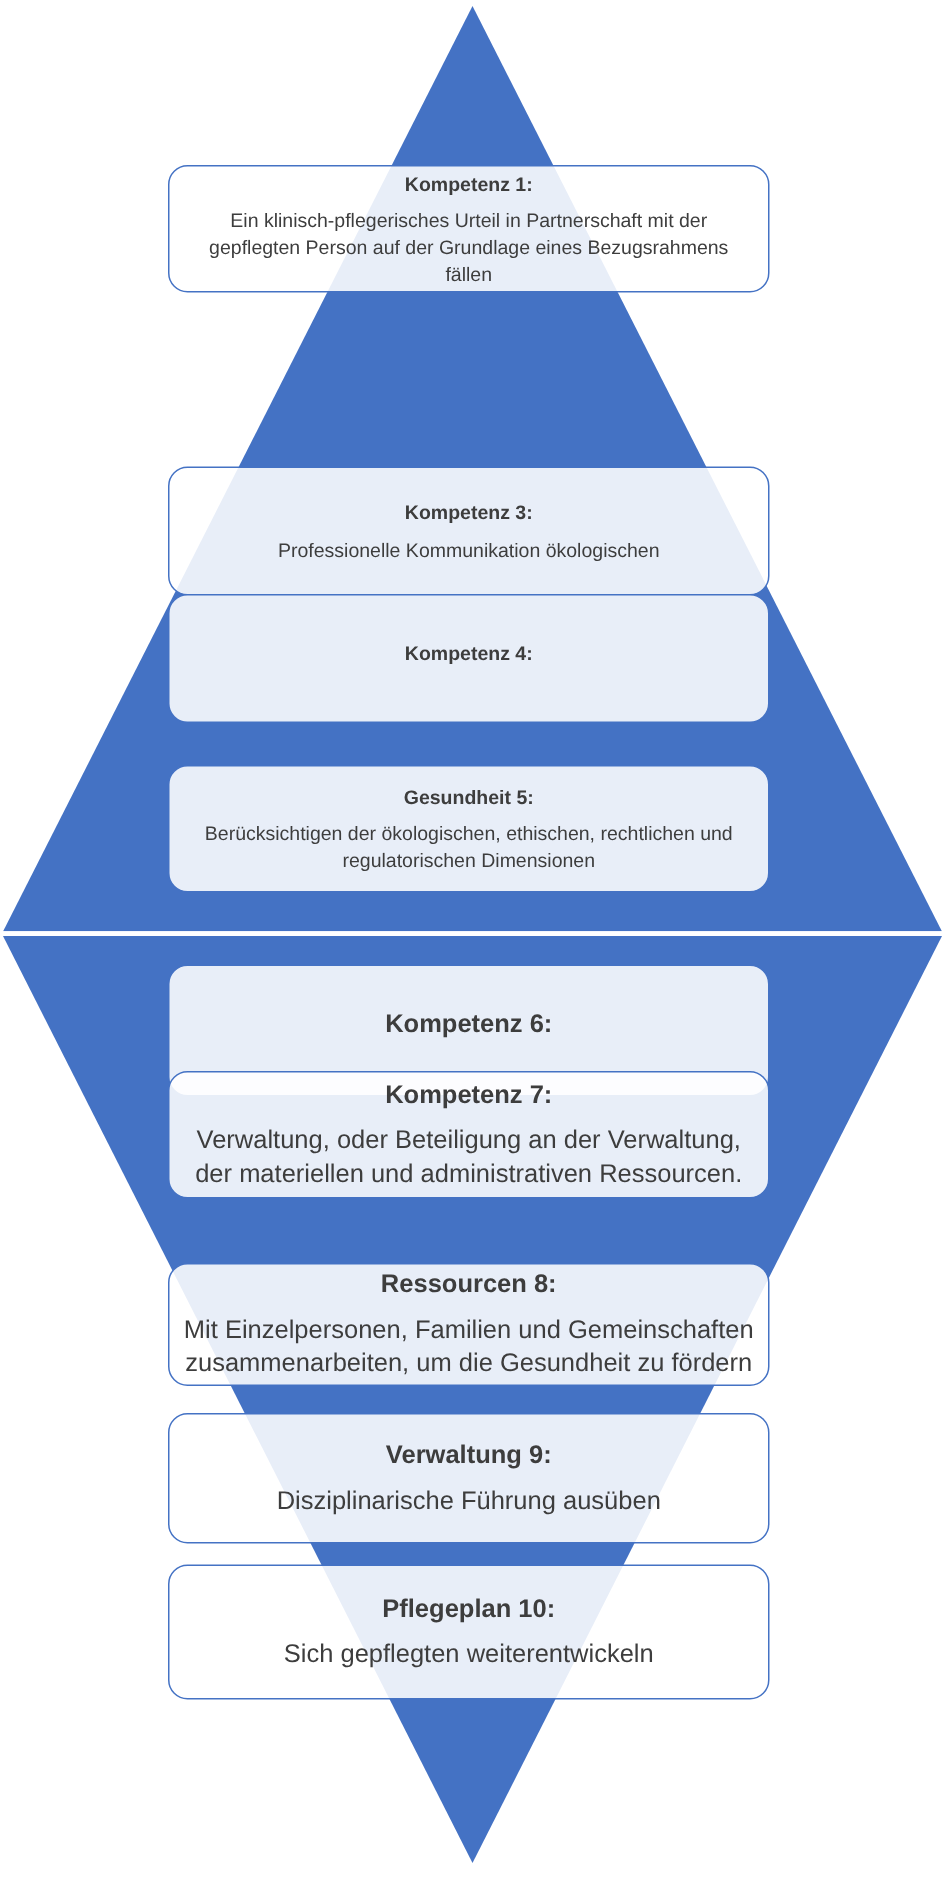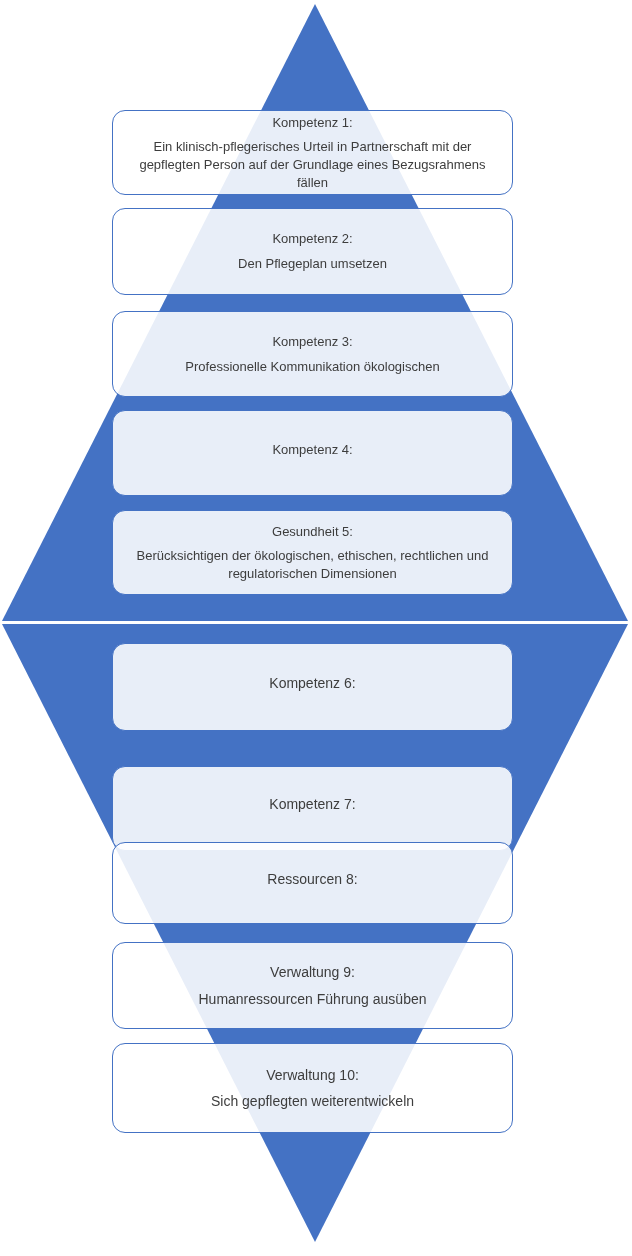--- a/index.html
+++ b/index.html
@@ -40,55 +40,51 @@
     background: var(--box-fill-css, rgba(255,255,255,0.88));
     border: 1.5px solid var(--box-border, #4472C4);
     border-radius: 13px;
     display: flex;
     flex-direction: column;
     align-items: center;
     justify-content: center;
     text-align: center;
     color: var(--text, #3d3d3d);
   }
-  .box .title { font-weight: normal; }
+  .box .title { font-weight: bold; }
   .box.small { font-size: 13px; line-height: 1.35; padding: 4px 14px; }
   .box.small .title { margin-bottom: 7px; }
-  .box.large { font-size: 14px; line-height: 1.32; padding: 4px 9px; }
+  .box.large { font-size: 17px; line-height: 1.32; padding: 4px 9px; }
   .box.large .title { margin-bottom: 8px; }
 
   .b1  { top: 110px;  height: 85px; }
   .b2  { top: 208px;  height: 87px; }
   .b3  { top: 311px;  height: 86px; }
-  .b4  { top: 410px;  height: 86px; }
+  .b4  { top: 396px;  height: 86px; }
   .b5  { top: 510px;  height: 85px; }
   .b6  { top: 643px;  height: 88px; }
-  .b7  { top: 766px;  height: 85px; }
+  .b7  { top: 714px;  height: 85px; }
   .b8  { top: 842px;  height: 82px; }
   .b9  { top: 942px;  height: 87px; }
   .b10 { top: 1043px; height: 90px; }
 </style>
 </head>
 <body>
 
 <div class="canvas">
 
   <div class="tri upper"></div>
   <div class="tri lower"></div>
   <div class="mid-divider"></div>
 
   <div class="box small b1">
     <div class="title">Kompetenz 1:</div>
     <div class="body">Ein klinisch-pflegerisches Urteil in Partnerschaft mit der gepflegten Person auf der Grundlage eines Bezugsrahmens fällen</div>
   </div>
 
-  <div class="box small b2">
-    <div class="title">Kompetenz 2:</div>
-    <div class="body">Den Pflegeplan umsetzen</div>
-  </div>
 
   <div class="box small b3">
     <div class="title">Kompetenz 3:</div>
     <div class="body">Professionelle Kommunikation ökologischen</div>
   </div>
 
   <div class="box small b4">
     <div class="title">Kompetenz 4:</div>
   </div>
 
@@ -96,29 +92,31 @@
     <div class="title">Gesundheit 5:</div>
     <div class="body">Berücksichtigen der ökologischen, ethischen, rechtlichen und regulatorischen Dimensionen</div>
   </div>
 
   <div class="box large b6">
     <div class="title">Kompetenz 6:</div>
   </div>
 
   <div class="box large b7">
     <div class="title">Kompetenz 7:</div>
+    <div class="body">Verwaltung, oder Beteiligung an der Verwaltung, der materiellen und administrativen Ressourcen.</div>
   </div>
 
   <div class="box large b8">
     <div class="title">Ressourcen 8:</div>
+    <div class="body">Mit Einzelpersonen, Familien und Gemeinschaften zusammenarbeiten, um die Gesundheit zu fördern</div>
   </div>
 
   <div class="box large b9">
     <div class="title">Verwaltung 9:</div>
-    <div class="body">Humanressourcen Führung ausüben</div>
+    <div class="body">Disziplinarische Führung ausüben</div>
   </div>
 
   <div class="box large b10">
-    <div class="title">Verwaltung 10:</div>
+    <div class="title">Pflegeplan 10:</div>
     <div class="body">Sich gepflegten weiterentwickeln</div>
   </div>
 
 </div>
 
 </body></html>

